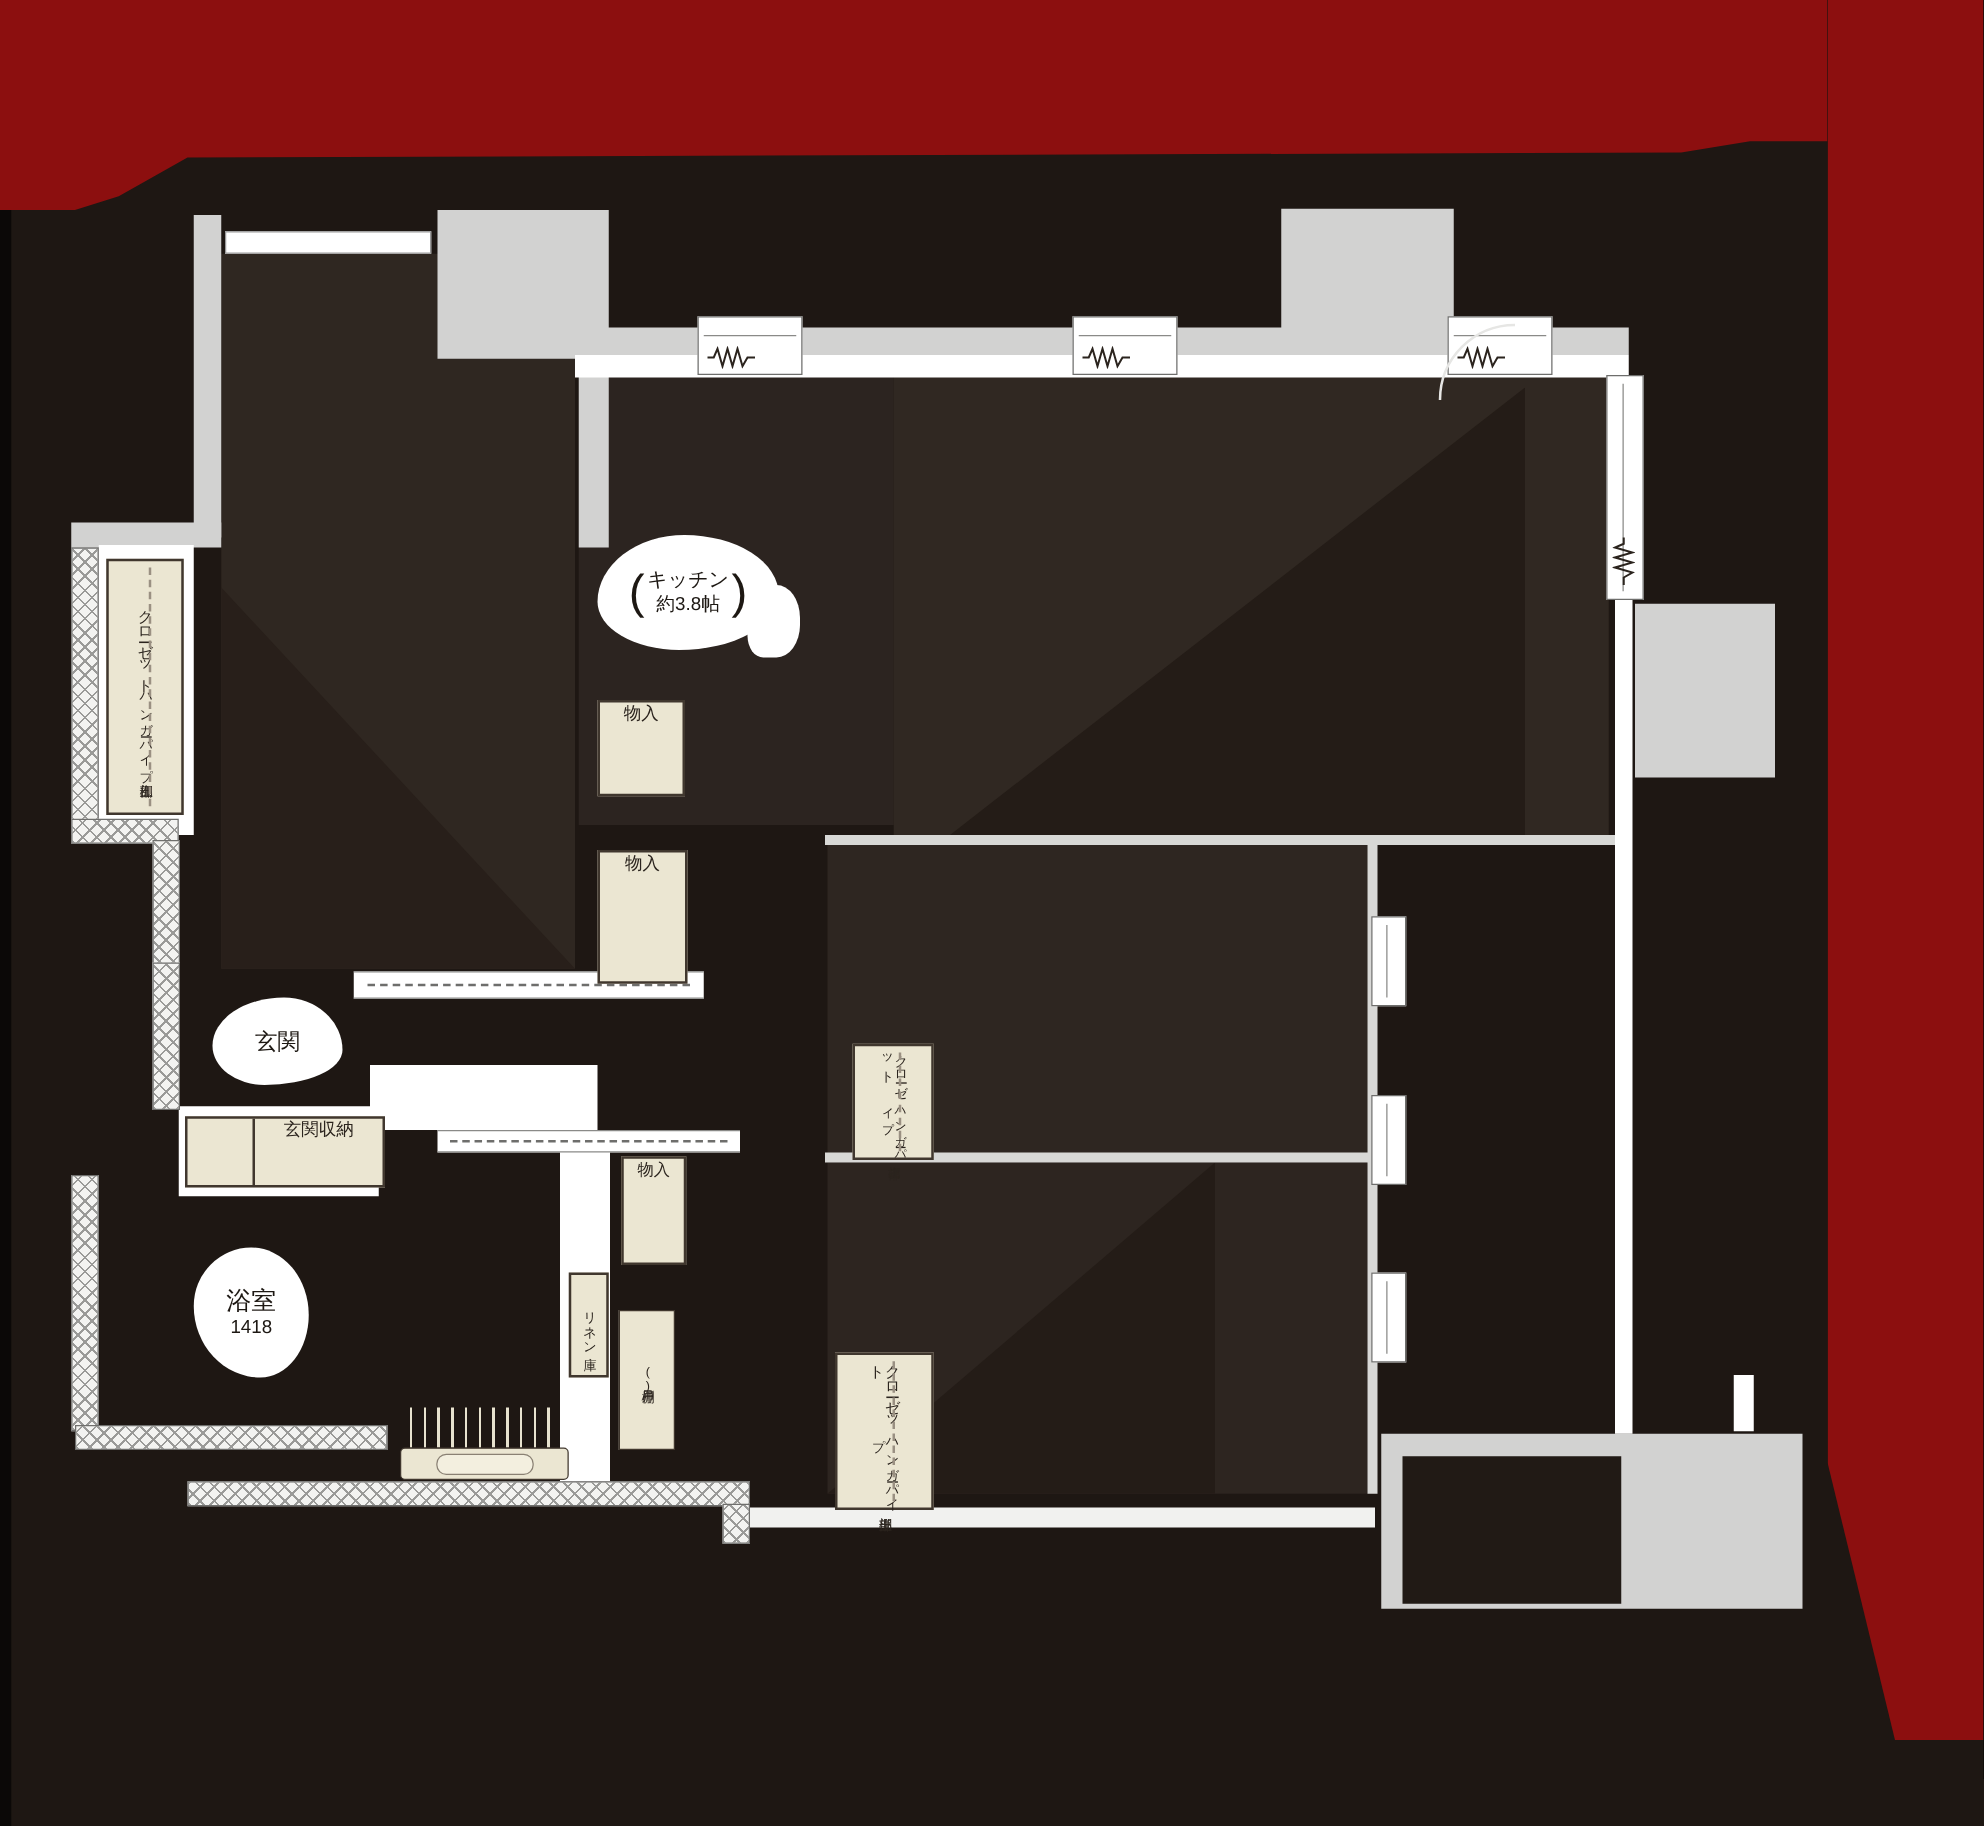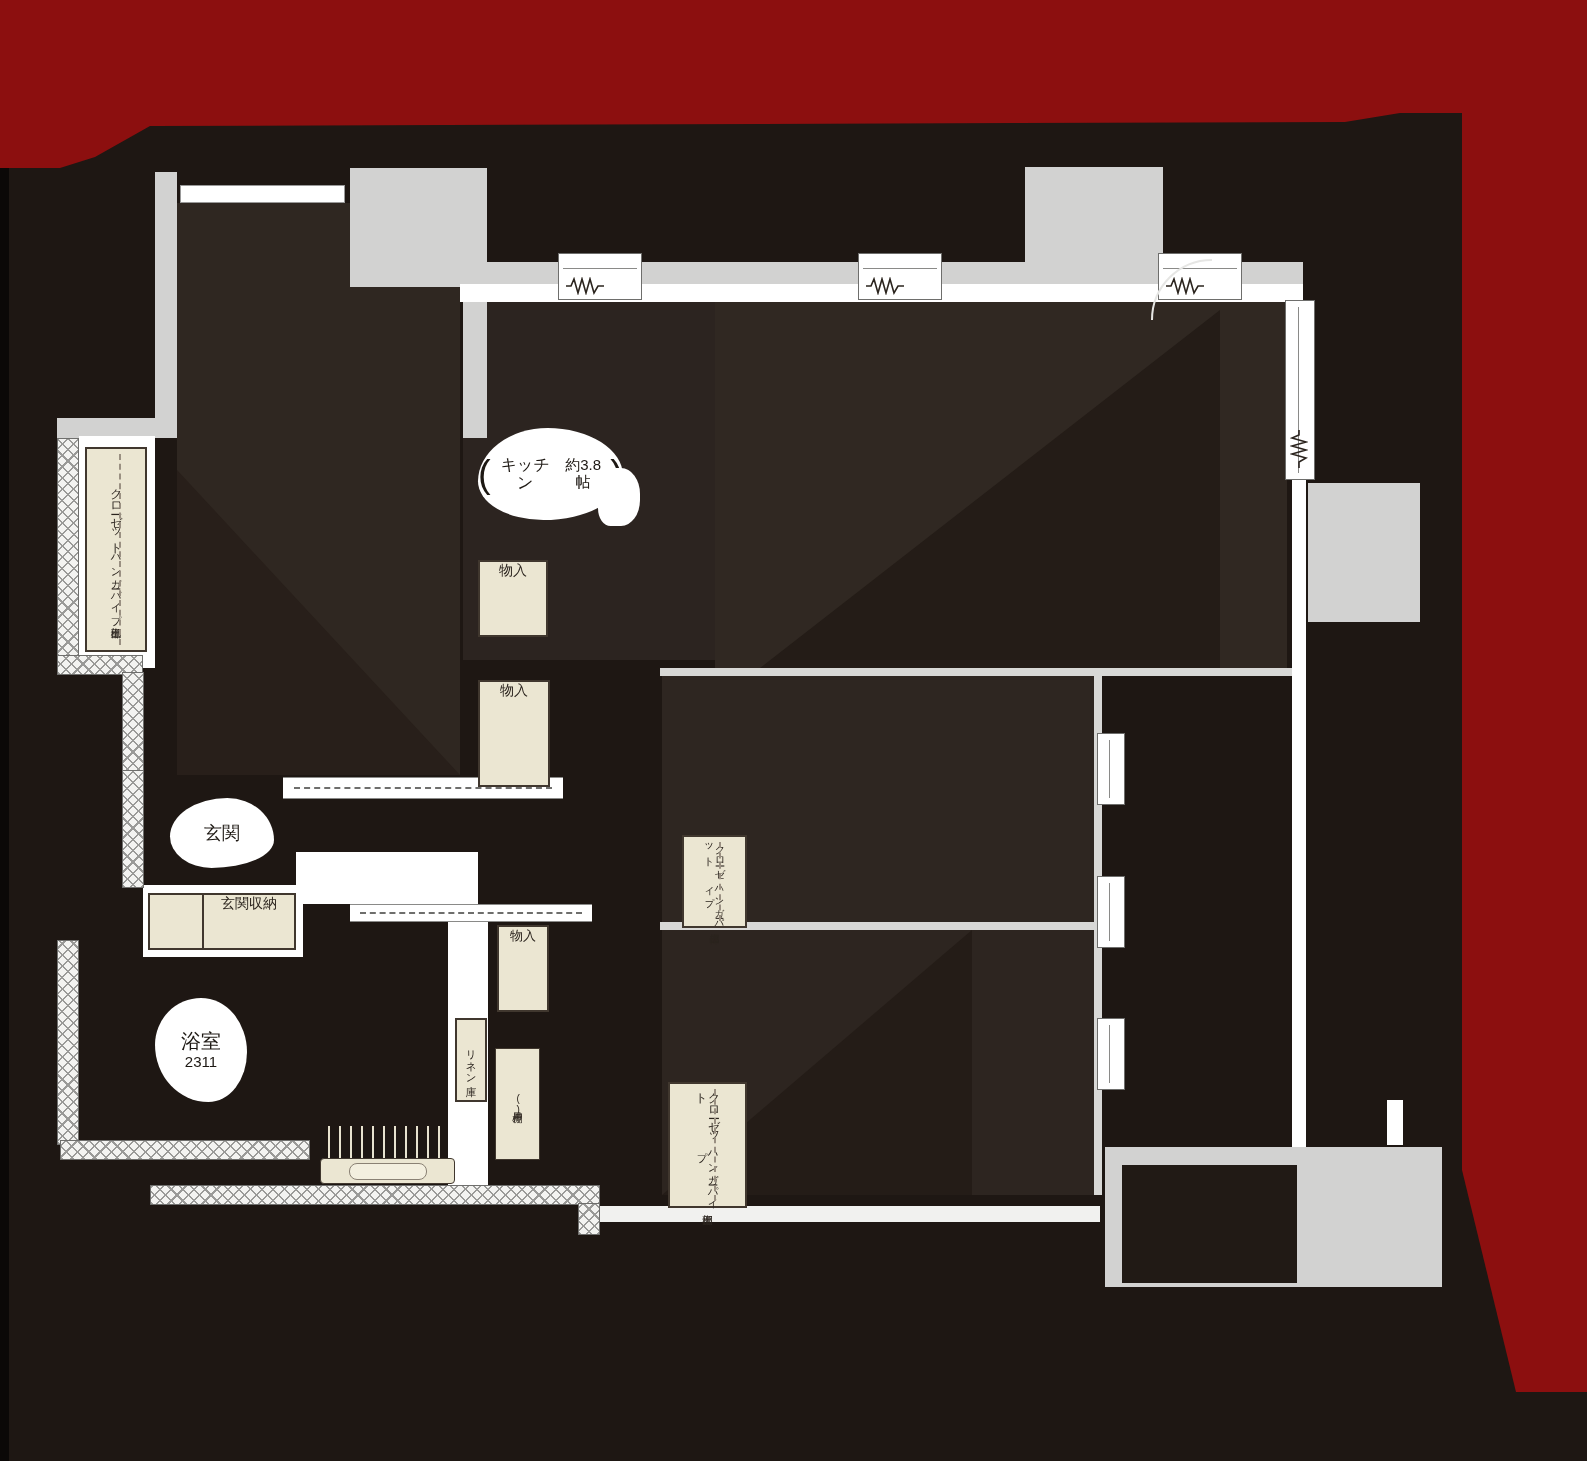--- a/index.html
+++ b/index.html
@@ -133,21 +133,21 @@
     </div>
   </div>
 
   <div class="abs cream ctext" style="left:478px;top:560px;width:70px;height:77px;">
     <span style="font-size:14px;color:#2b241e;">物入</span>
   </div>
   <div class="abs cream ctext" style="left:478px;top:680px;width:72px;height:107px;">
     <span style="font-size:14px;color:#2b241e;">物入</span>
   </div>
 
-  <div class="abs cream" style="left:148px;top:893px;width:148px;height:57px;">
+  <div class="abs cream" style="left:148px;top:893px;width:160px;height:57px;">
     <div class="abs" style="left:52px;top:0;width:2px;height:100%;background:#40372e;"></div>
     <div class="ctext" style="position:absolute;left:54px;right:0;top:0;bottom:0;">
       <span style="font-size:14px;color:#2b241e;">玄関収納</span>
     </div>
   </div>
 
   <div class="abs cream ctext" style="left:497px;top:925px;width:52px;height:87px;">
     <span style="font-size:13px;color:#2b241e;">物入</span>
   </div>
 
@@ -183,30 +183,30 @@
     </div>
   </div>
 
   <div class="abs faucets" style="left:328px;top:1126px;width:120px;height:32px;"></div>
   <div class="abs" style="left:320px;top:1158px;width:135px;height:26px;background:#ebe6d2;border:1px solid #40372e;border-radius:4px;box-sizing:border-box;">
     <div class="abs" style="left:28px;top:4px;width:76px;height:15px;background:#f3efdf;border:1px solid #8a8174;border-radius:8px;"></div>
   </div>
 
   <div class="abs blob" style="left:478px;top:428px;width:145px;height:92px;border-radius:48% 52% 55% 45% / 58% 52% 48% 42%;flex-direction:row;gap:2px;">
     <span style="font-size:38px;font-weight:300;">(</span>
-    <span style="display:flex;line-height:1.15;">
+    <span style="display:flex;flex-direction:column;line-height:1.15;">
       <span style="font-size:16px;">キッチン</span>
       <span style="font-size:15px;">約3.8帖</span>
     </span>
     <span style="font-size:38px;font-weight:300;">)</span>
   </div>
   <div class="abs white" style="left:598px;top:468px;width:42px;height:58px;border-radius:30% 45% 45% 30%;"></div>
 
   <div class="abs blob" style="left:170px;top:798px;width:104px;height:70px;border-radius:55% 45% 60% 40% / 55% 60% 40% 45%;">
     <span style="font-size:18px;">玄関</span>
   </div>
 
   <div class="abs blob" style="left:155px;top:998px;width:92px;height:104px;border-radius:50% 50% 42% 58% / 45% 52% 48% 55%;line-height:1.15;">
     <span style="font-size:20px;">浴室</span>
-    <span style="font-size:15px;">2311</span>
+    <span style="font-size:15px;">1418</span>
   </div>
 
 </div>
 
 </body></html>

